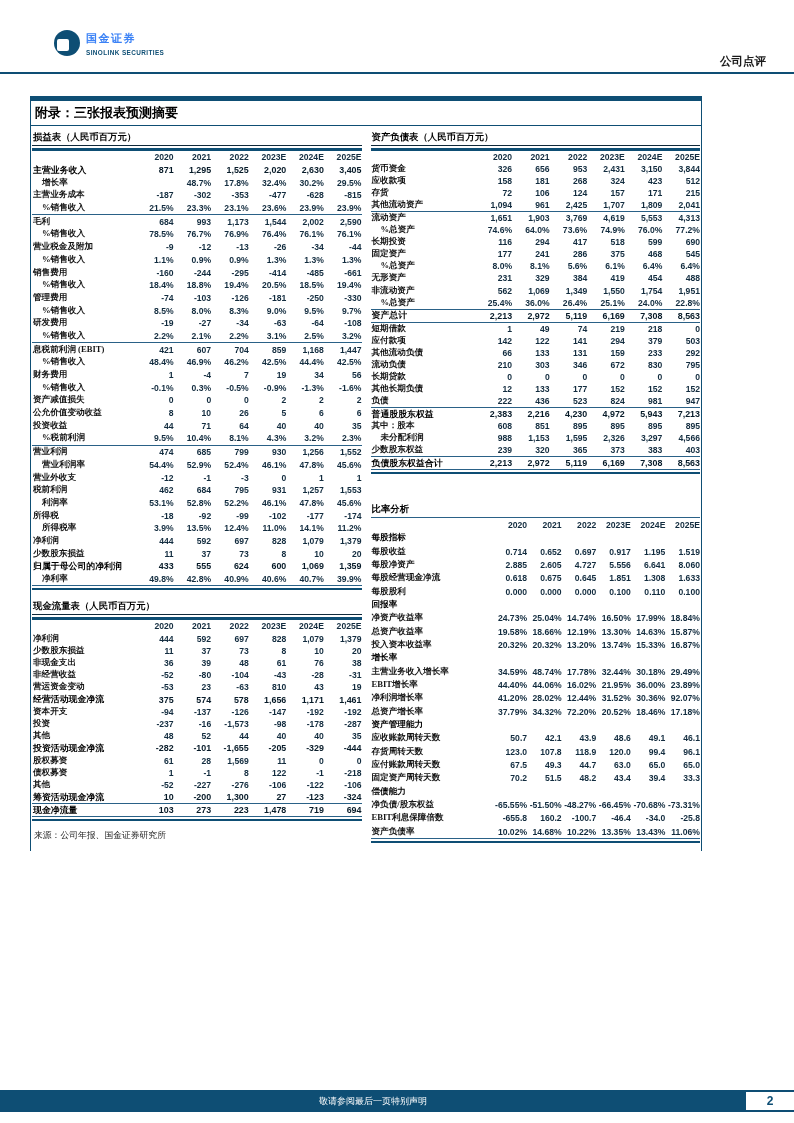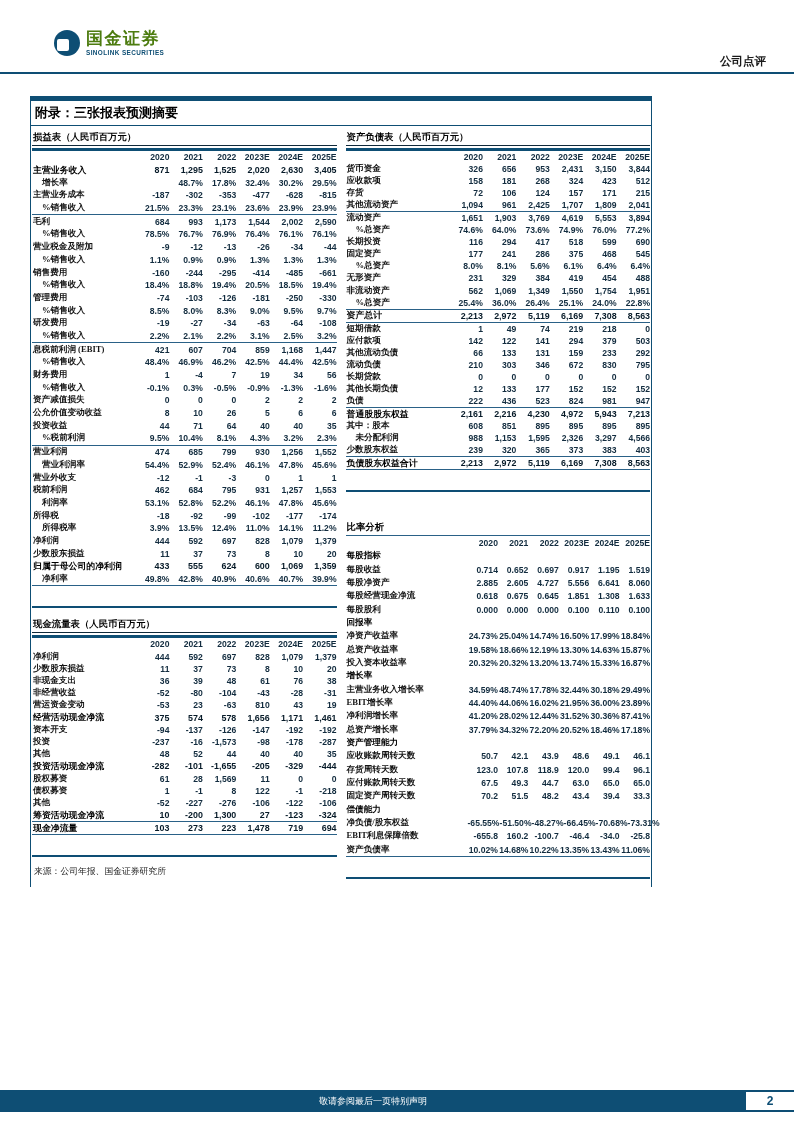--- a/index.html
+++ b/index.html
@@ -4,40 +4,40 @@
 <style>
   html,body{margin:0;padding:0;}
   body{
     width:794px;height:1123px;position:relative;background:#ffffff;overflow:hidden;
     font-family:"Liberation Sans", sans-serif;
   }
   
   .logo{position:absolute;left:54px;top:30px;display:flex;align-items:center;gap:6px;}
   .logo-mark{width:26px;height:26px;border-radius:50%;background:#0e4e74;position:relative;flex:0 0 auto;}
   .logo-mark::after{content:"";position:absolute;left:3px;top:9px;width:12px;height:12px;background:#ffffff;border-radius:2px;}
-  .brand-cn{font-size:17px;font-weight:bold;color:#4d7c0f;letter-spacing:1.5px;line-height:17px;}
+  .brand-cn{font-size:11px;font-weight:bold;color:#3b82f6;letter-spacing:1.5px;line-height:17px;}
   .brand-en{font-size:6.4px;font-weight:bold;color:#0e4e74;letter-spacing:0.4px;margin-top:2px;}
   .doc-type{position:absolute;right:28px;top:54px;font-size:11.5px;color:#1a1a1a;font-family:"Liberation Serif", serif;font-weight:bold;}
   .header-rule{position:absolute;left:0;top:72px;width:794px;height:2px;background:#0e4e74;}
 
   
-  .appendix{position:absolute;left:30px;top:96px;width:622px;box-sizing:border-box;
+  .appendix{position:absolute;left:30px;top:96px;width:672px;box-sizing:border-box;
     border-left:1px solid #0e4e74;border-right:1px solid #0e4e74;}
   .titlebar-accent{height:5px;background:#0e4e74;}
   .appendix-title{margin:0;padding:3px 4px 3px 4px;font-size:13px;font-weight:bold;color:#000;
     font-family:"Liberation Serif", serif;border-bottom:1px solid #0e4e74;}
   .columns{display:flex;gap:9px;padding:0 1px 8px 1px;}
   .col{flex:1;min-width:0;}
 
   h2.tbl-title{margin:5px 0 0 0;padding:0 0 1px 1px;font-size:9.4px;font-weight:bold;color:#000;
     font-family:"Liberation Serif", serif;border-bottom:1px solid #10293a;}
   h2.cash-title{margin-top:10px;}
   h2.ratio-title{margin-top:29px;border-bottom:1px solid #2a6187;}
 
-  .fin-table{margin-top:2px;border-top:3px solid #0e4e74;border-bottom:2px solid #0e4e74;padding-bottom:20px;}
+  .fin-table{margin-top:2px;border-top:3px solid #0e4e74;border-bottom:2px solid #0e4e74;padding-bottom:2px;}
   .fin-table.no-top{border-top:none;margin-top:0;}
   .fin-table .trow:last-child{border-bottom:1px solid #2a6187;}
 
   .trow{display:flex;align-items:center;height:12.7px;}
   .t-balance .trow{height:12.05px;}
   .t-cash .trow{height:12.2px;}
   .t-ratio .trow{height:13.35px;}
   .trow.sep{border-top:1px solid #2a6187;}
 
   .tlabel{flex:0 0 104px;font-size:8.6px;font-weight:bold;color:#141414;white-space:nowrap;
@@ -588,21 +588,21 @@
             <div class="tval">1,809</div>
             <div class="tval">2,041</div>
           </div>
           <div class="trow sep">
             <div class="tlabel">流动资产</div>
             <div class="tval">1,651</div>
             <div class="tval">1,903</div>
             <div class="tval">3,769</div>
             <div class="tval">4,619</div>
             <div class="tval">5,553</div>
-            <div class="tval">3,894</div>
+            <div class="tval">4,313</div>
           </div>
           <div class="trow">
             <div class="tlabel indent">%总资产</div>
             <div class="tval">74.6%</div>
             <div class="tval">64.0%</div>
             <div class="tval">73.6%</div>
             <div class="tval">74.9%</div>
             <div class="tval">76.0%</div>
             <div class="tval">77.2%</div>
           </div>
@@ -727,21 +727,21 @@
             <div class="tlabel">负债</div>
             <div class="tval">222</div>
             <div class="tval">436</div>
             <div class="tval">523</div>
             <div class="tval">824</div>
             <div class="tval">981</div>
             <div class="tval">947</div>
           </div>
           <div class="trow strong sep">
             <div class="tlabel">普通股股东权益</div>
-            <div class="tval">2,161</div>
+            <div class="tval">2,383</div>
             <div class="tval">2,216</div>
             <div class="tval">4,230</div>
             <div class="tval">4,972</div>
             <div class="tval">5,943</div>
             <div class="tval">7,213</div>
           </div>
           <div class="trow">
             <div class="tlabel">其中：股本</div>
             <div class="tval">608</div>
             <div class="tval">851</div>
@@ -898,21 +898,21 @@
             <div class="tval">36.00%</div>
             <div class="tval">23.89%</div>
           </div>
           <div class="trow">
             <div class="tlabel">净利润增长率</div>
             <div class="tval">41.20%</div>
             <div class="tval">28.02%</div>
             <div class="tval">12.44%</div>
             <div class="tval">31.52%</div>
             <div class="tval">30.36%</div>
-            <div class="tval">87.41%</div>
+            <div class="tval">92.07%</div>
           </div>
           <div class="trow">
             <div class="tlabel">总资产增长率</div>
             <div class="tval">37.79%</div>
             <div class="tval">34.32%</div>
             <div class="tval">72.20%</div>
             <div class="tval">20.52%</div>
             <div class="tval">18.46%</div>
             <div class="tval">17.18%</div>
           </div>

